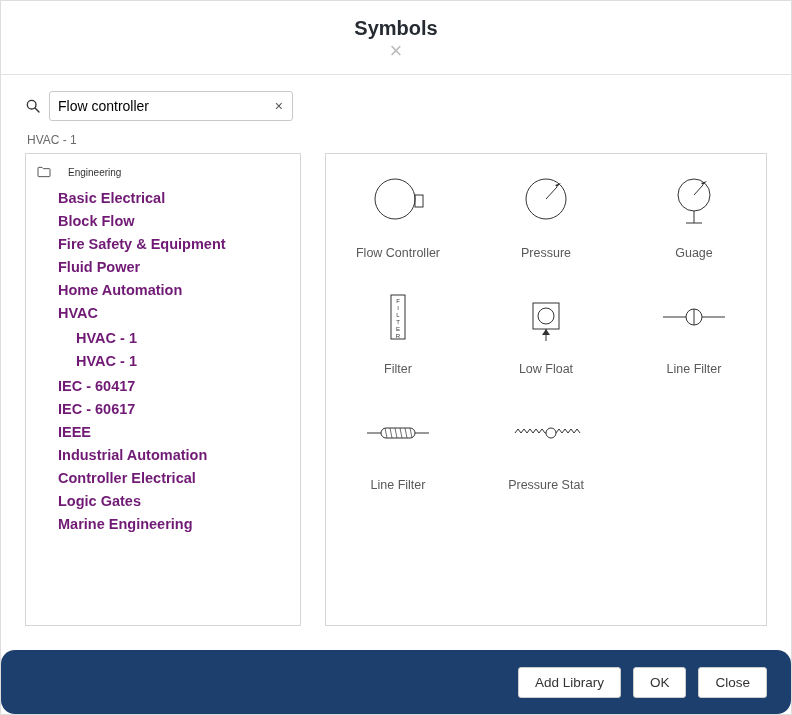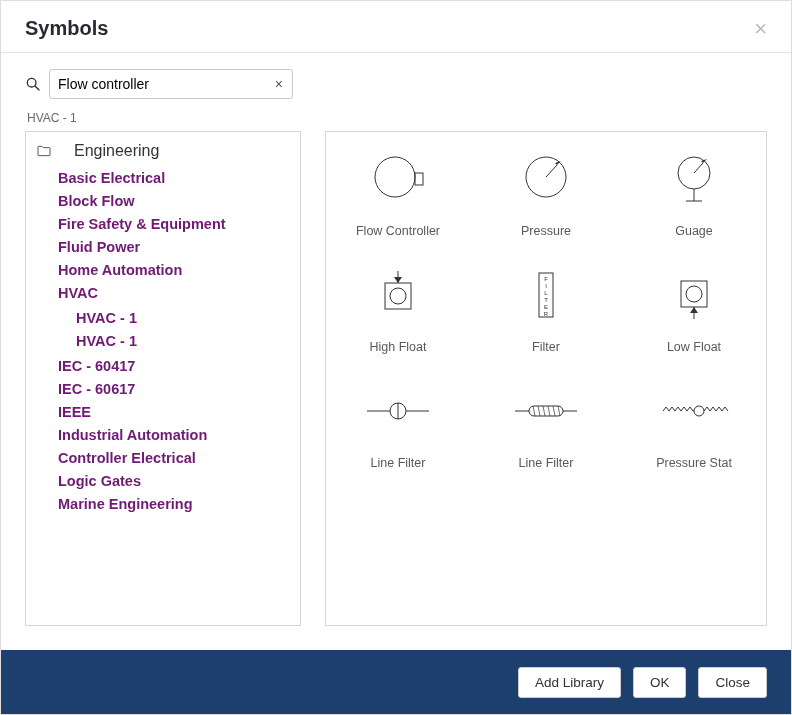--- a/index.html
+++ b/index.html
@@ -1,40 +1,40 @@
 <!DOCTYPE html>
 <html><head>
 <meta charset="utf-8">
 <style>
   * { box-sizing: border-box; }
   html, body { margin:0; padding:0; font-family: "Segoe UI", Arial, sans-serif; background:#fff; color:#333; }
   .modal { width:792px; height:715px; border:1px solid #ddd; display:flex; flex-direction:column; }
-  .header { padding:16px 24px 12px; display:flex; align-items:center; justify-content:space-between; }
+  .header { padding:16px 24px 12px; display:flex; align-items:center; justify-content:space-between;flex-direction:column; }
   .header h1 { font-size:20px; font-weight:700; margin:0; color:#262b32; }
   .close-x { font-size:22px; color:#bbb; cursor:pointer; line-height:1; }
   .divider { border:none; border-top:1px solid #e3e3e3; margin:0; }
   .body { padding:16px 24px 0; flex:1 1 auto; display:flex; flex-direction:column; min-height:0; }
   .search-row { display:flex; align-items:center; gap:8px; }
   .search-icon-svg { width:16px; height:16px; flex:none; color:#333; }
   .search-wrap { position:relative; width:244px; }
   .search-input { width:100%; height:30px; border:1px solid #c9c9c9; border-radius:3px; padding:0 28px 0 8px; font-size:14px; outline:none; }
   .clear-btn { position:absolute; right:6px; top:50%; transform:translateY(-50%); font-size:14px; color:#555; cursor:pointer; background:none; border:none; padding:0 4px; }
   .filter-label { font-size:12px; color:#6a6a6a; margin:12px 0 6px 2px; }
   .panes { flex:1 1 auto; display:flex; gap:24px; min-height:0; padding-bottom:24px; }
   .tree-pane { width:276px; border:1px solid #d6d6d6; overflow-y:scroll; padding:8px 6px; }
-  .tree-root-row { display:flex; align-items:center; gap:22px; padding:2px 4px; font-size:16px; color:#333; cursor:pointer; }
+  .tree-root-row { display:flex; align-items:center; gap:16px; padding:2px 4px; font-size:10px; color:#333; cursor:pointer; }
   .tree-list { list-style:none; margin:4px 0 0 0; padding:0 0 0 22px; }
   .tree-list li { font-size:14.5px; color:#701a75; padding:3.5px 4px; cursor:pointer; border-radius:2px;font-weight:bold; }
   .tree-sublist { list-style:none; margin:2px 0 2px 0; padding:0 0 0 18px; }
   .symbol-pane { flex:1; border:1px solid #d6d6d6; overflow-y:scroll; padding:8px 0 0; }
   .symbol-grid { display:grid; grid-template-columns:repeat(3,1fr); gap:18px 4px; justify-items:center; }
   .symbol-item { width:118px; text-align:center; cursor:pointer; }
   .symbol-canvas { height:78px; display:flex; align-items:center; justify-content:center; }
   .symbol-label { font-size:12.5px; color:#595959; margin-top:6px; }
-  .footer { height:64px; background:#1d3f6e; display:flex; align-items:center; justify-content:flex-end; gap:12px; padding:0 24px; }
+  .footer { height:64px; background:#1d3f6e; display:flex; align-items:center; justify-content:flex-end; gap:12px; padding:0 24px;border-radius:14px; }
   .footer button { background:#fff; border:1px solid #ccc; border-radius:3px; padding:7px 16px; font-size:13.5px; color:#333; cursor:pointer; }
   
   .tree-pane::-webkit-scrollbar, .symbol-pane::-webkit-scrollbar { width:14px; }
   .tree-pane::-webkit-scrollbar-thumb, .symbol-pane::-webkit-scrollbar-thumb { background:#c6c6c6; border:3px solid #f3f3f3; border-radius:2px; }
   .tree-pane::-webkit-scrollbar-track, .symbol-pane::-webkit-scrollbar-track { background:#f3f3f3; }
 </style>
 </head>
 <body>
 
 <div class="modal">
@@ -118,31 +118,20 @@
                   <polygon points="44,12 48,8 42,10" fill="#333"></polygon>
                   <line x1="35" y1="38" x2="35" y2="50" stroke="#333"></line>
                   <line x1="27" y1="50" x2="43" y2="50" stroke="#333"></line>
                 </svg>
               </div>
               <div class="symbol-label">Guage</div>
             </div>
             <div class="symbol-item">
               <div class="symbol-canvas">
                 <svg width="70" height="56" viewBox="0 0 70 56">
-                  <rect x="22" y="16" width="26" height="26" fill="none" stroke="#333"></rect>
-                  <circle cx="35" cy="29" r="8" fill="none" stroke="#333"></circle>
-                  <line x1="35" y1="4" x2="35" y2="16" stroke="#333"></line>
-                  <polygon points="35,16 31,10 39,10" fill="#333"></polygon>
-                </svg>
-              </div>
-              <div class="symbol-label">High Float</div>
-            </div>
-            <div class="symbol-item">
-              <div class="symbol-canvas">
-                <svg width="70" height="56" viewBox="0 0 70 56">
                   <rect x="28" y="6" width="14" height="44" fill="none" stroke="#333"></rect>
                   <text x="35" y="14" font-size="6" text-anchor="middle" fill="#333">F</text>
                   <text x="35" y="21" font-size="6" text-anchor="middle" fill="#333">I</text>
                   <text x="35" y="28" font-size="6" text-anchor="middle" fill="#333">L</text>
                   <text x="35" y="35" font-size="6" text-anchor="middle" fill="#333">T</text>
                   <text x="35" y="42" font-size="6" text-anchor="middle" fill="#333">E</text>
                   <text x="35" y="49" font-size="6" text-anchor="middle" fill="#333">R</text>
                 </svg>
               </div>
               <div class="symbol-label">Filter</div>

